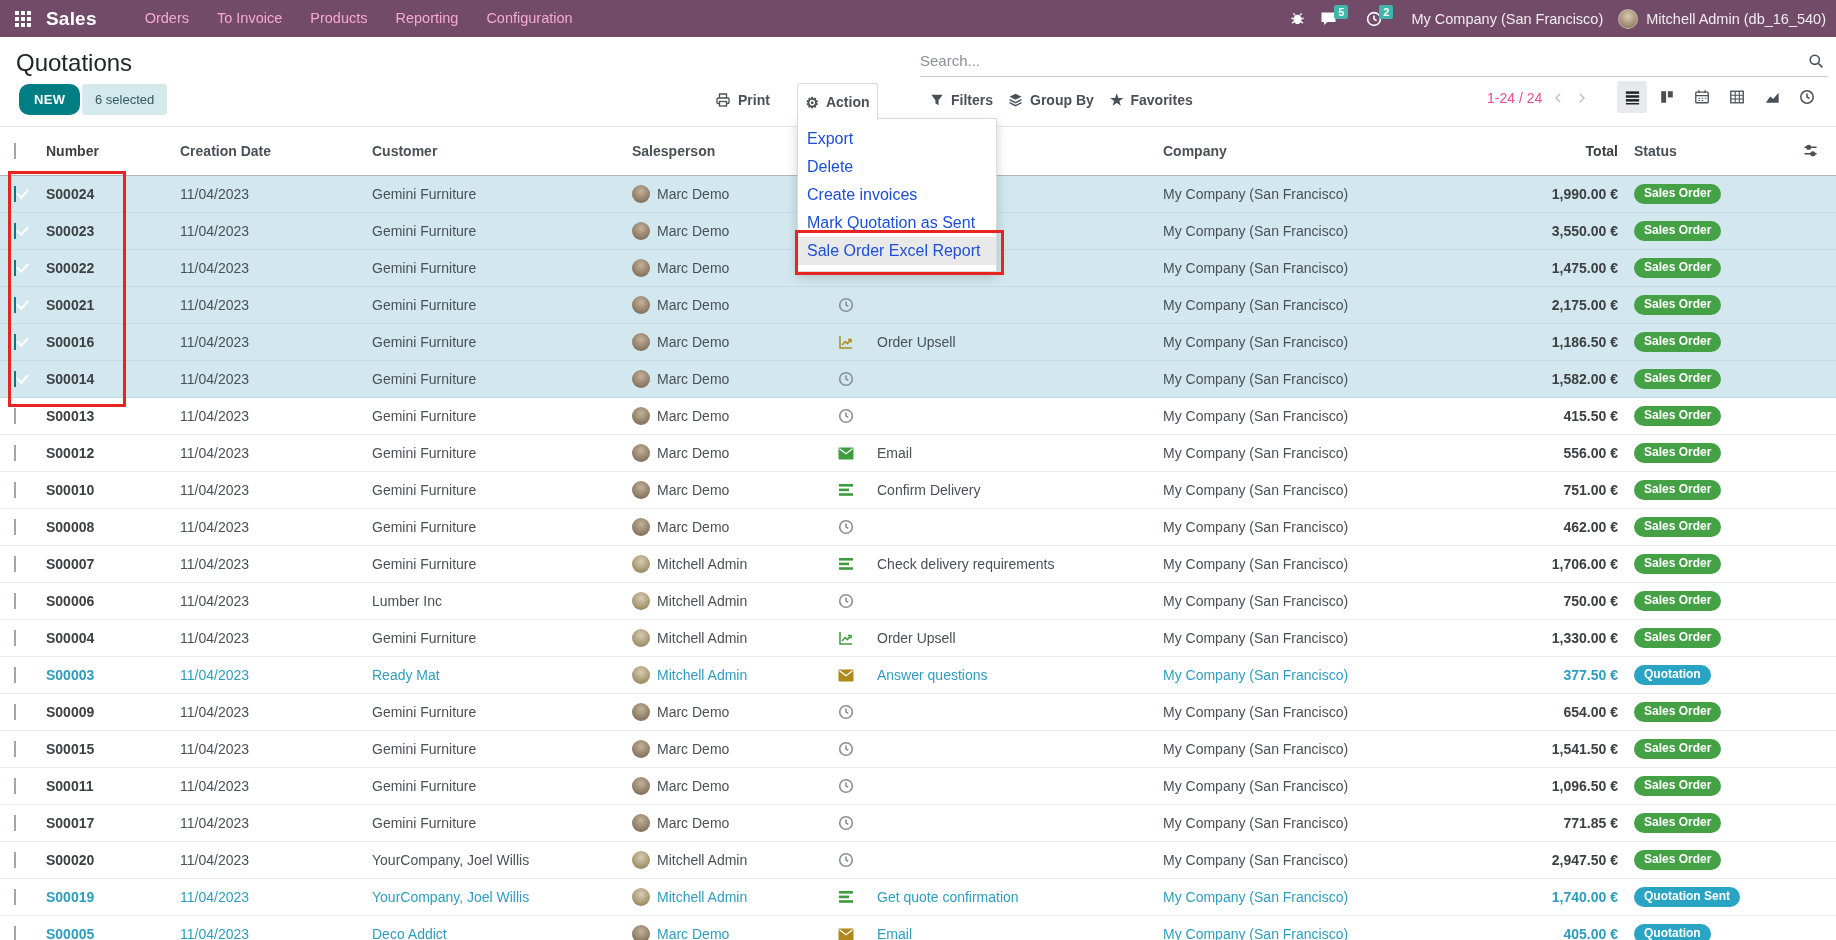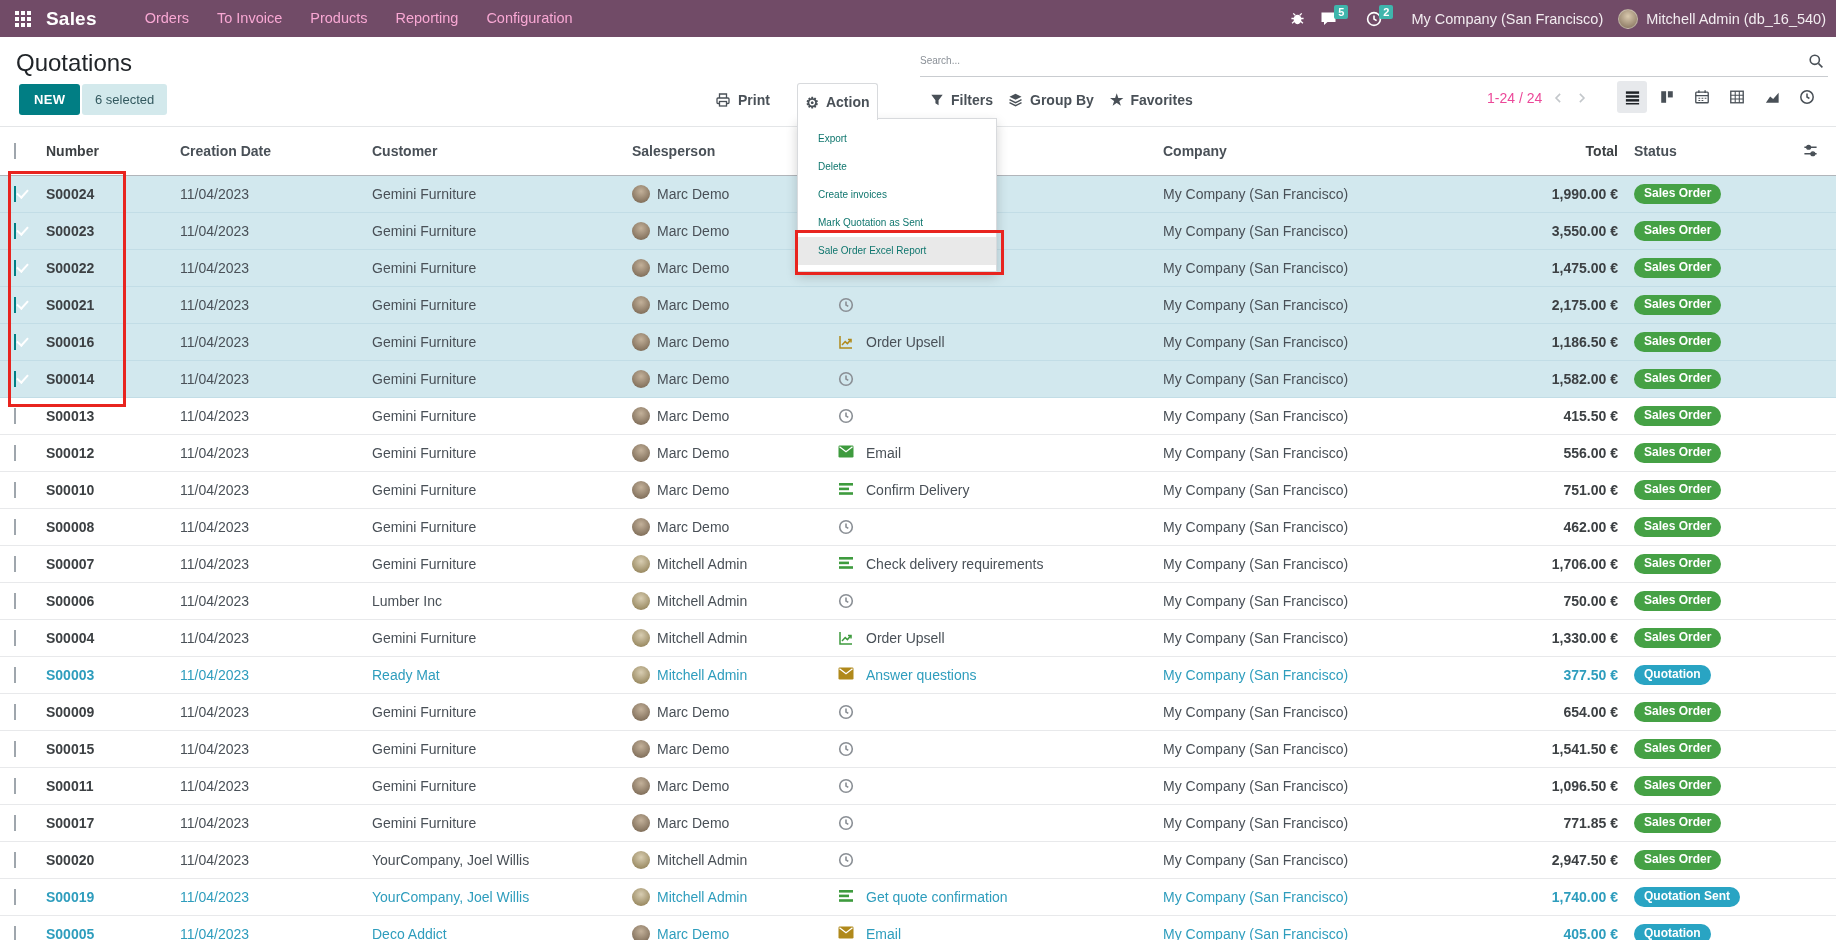--- a/index.html
+++ b/index.html
@@ -22,57 +22,57 @@
   .nav-ico{position:relative;display:flex;align-items:center;cursor:pointer}
   .count-badge{position:relative;top:-7px;left:-3px;background:var(--badge-teal);color:#fff;font-size:11px;font-weight:700;padding:1px 4px;border-radius:2px}
   .nav-company{font-size:14.5px;color:#f2ecf0}
   .nav-user{display:flex;align-items:center;gap:8px;font-size:14.5px;color:#f2ecf0}
   .avatar{width:20px;height:20px;border-radius:50%;border:1px solid #ffffff55;background:radial-gradient(circle at 50% 35%,#d9c9ae,#7d6a55)}
 
   
   .control{position:absolute;left:0;top:37px;width:100%;height:89px;background:#fff}
   .cp-title{position:absolute;left:16px;top:12px;font-size:24px;color:#212529}
   .search{position:absolute;left:920px;right:8px;top:8px;height:32px;border-bottom:1px solid #c9ccd0;display:flex;align-items:center}
-  .search input{flex:1;border:none;outline:none;font-size:10px;color:#ef4444;font-family:inherit;background:transparent}
+  .search input{flex:1;border:none;outline:none;font-size:15px;color:#ef4444;font-family:inherit;background:transparent}
   .search input::placeholder{color:#8a9097}
   .search .mag{margin-right:4px;display:flex;cursor:pointer}
-  .btn-new{position:absolute;left:19px;top:47px;height:31px;padding:5px 15px;background:var(--primary);color:#fff;border:none;border-radius:3px;font-size:13px;font-weight:700;letter-spacing:.3px;cursor:pointer}
+  .btn-new{position:absolute;left:19px;top:47px;height:31px;padding:5px 15px;background:var(--primary);color:#fff;border:none;border-radius:10px;font-size:13px;font-weight:700;letter-spacing:.3px;cursor:pointer}
   .sel-badge{position:absolute;left:82px;top:47px;height:31px;padding:0 13px;background:#D3E9EC;color:#33595f;border-radius:3px;font-size:13px;display:flex;align-items:center}
   .cp-btn{position:absolute;top:47px;height:31px;display:flex;align-items:center;gap:7px;color:#495057;font-size:14px;font-weight:600;cursor:pointer;background:none;border:none;font-family:inherit}
   .gear-glyph{font-size:15px;line-height:1}
   .pager{position:absolute;left:1487px;top:53px;font-size:14px;color:#ec4899;display:flex;align-items:center;gap:10px}
   .pg-chev{display:flex;color:#c3c7cb;cursor:pointer}
   .views{position:absolute;right:14px;top:44px;display:flex;gap:5px}
   .view-btn{width:30px;height:32px;display:flex;align-items:center;justify-content:center;color:#495057;cursor:pointer;border-radius:3px}
   .view-btn.active{background:#E7E9EC;color:#1f2327}
 
   
   .action-btn{position:absolute;left:797px;top:83px;width:81px;height:37px;background:#fff;border:1px solid #d8dadd;border-bottom:none;border-radius:3px 3px 0 0;display:flex;align-items:center;justify-content:center;gap:7px;font-size:14px;font-weight:600;color:#495057;z-index:45;cursor:pointer}
   .dropdown{position:absolute;left:797px;top:118px;width:200px;background:#fff;border:1px solid #d8dadd;box-shadow:0 5px 11px rgba(0,0,0,.18);padding:6px 0;z-index:40}
-  .dd-item{height:28px;line-height:28px;padding:0 20px;font-size:10px;color:#0f766e;white-space:nowrap;cursor:pointer}
+  .dd-item{height:28px;line-height:28px;padding:0 9px;font-size:16px;color:#1d4ed8;white-space:nowrap;cursor:pointer}
   .dd-item.hl{background:#E9E9E9}
 
   
   .redbox{position:absolute;border:3px solid var(--annotation-red);z-index:50;pointer-events:none}
   .redbox1{left:8px;top:171px;width:118px;height:236px}
   .redbox2{left:795px;top:230px;width:209px;height:45px}
 
   
   .table{position:absolute;left:0;top:126px;width:100%}
   .thead{height:50px;display:flex;align-items:center;border-top:1px solid #e4e6e8;border-bottom:1px solid #b1b5ba;font-weight:700;color:#495057;position:relative}
   .tr{height:37px;display:flex;align-items:center;border-bottom:1px solid #e8e9eb;cursor:pointer}
   .tr.sel{background:var(--selected-row);border-bottom-color:#c2dde6}
   .tr.info, .tr.info .c-num, .tr.info .c-total{color:var(--info-text)}
   .td,.th{flex:none;overflow:hidden;white-space:nowrap}
   .c-check{width:46px;padding-left:14px}
   .c-num{width:134px;font-weight:700;color:#3c4043}
   .c-date{width:192px}
   .c-cust{width:260px}
   .c-sales{width:206px;display:flex;align-items:center;gap:7px}
-  .c-act{width:325px;display:flex;align-items:flex-start;gap:12px}
+  .c-act{width:325px;display:flex;align-items:center;gap:23px}
   .c-comp{width:290px}
   .c-total{width:165px;text-align:right;font-weight:700;color:#3c4043}
   .c-status{width:200px;padding-left:16px}
   .avatar-sm{width:18px;height:18px;border-radius:50%;flex:none}
   .avatar-marc{background:radial-gradient(circle at 50% 35%,#c3b19a,#6f5d49)}
   .avatar-mitchell{background:radial-gradient(circle at 50% 35%,#d8cdb2,#87764a)}
   .checkbox{width:15px;height:15px;border:1px solid #9fa6ad;border-radius:3px;background:#fff;position:relative;cursor:pointer}
   .checkbox.checked{background:var(--primary);border-color:var(--primary)}
   .checkbox.checked::after{content:"";position:absolute;left:4px;top:1px;width:5px;height:9px;border:solid #fff;border-width:0 2px 2px 0;transform:rotate(42deg)}
   .act-ic{display:none;align-items:center}

